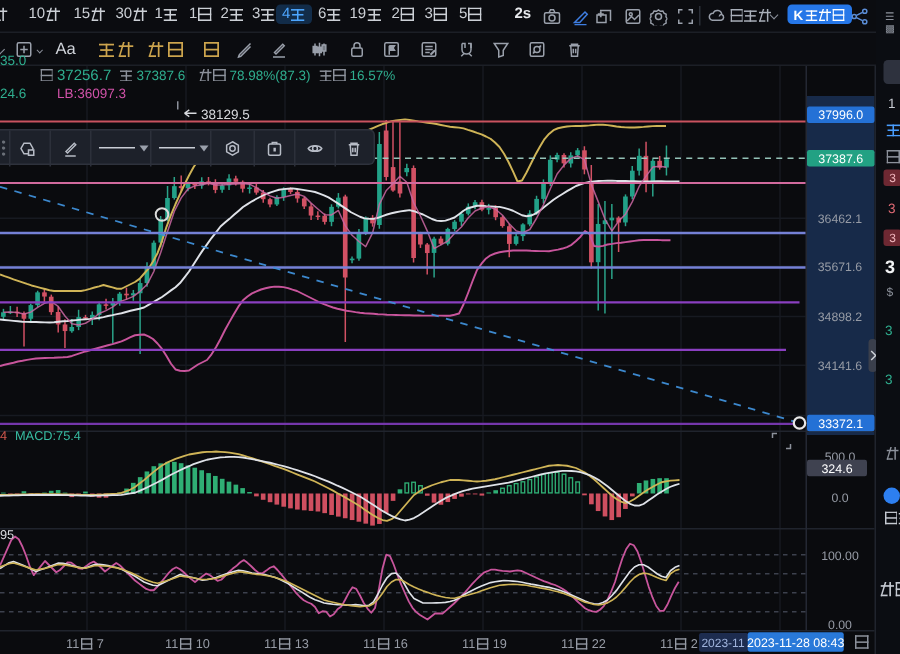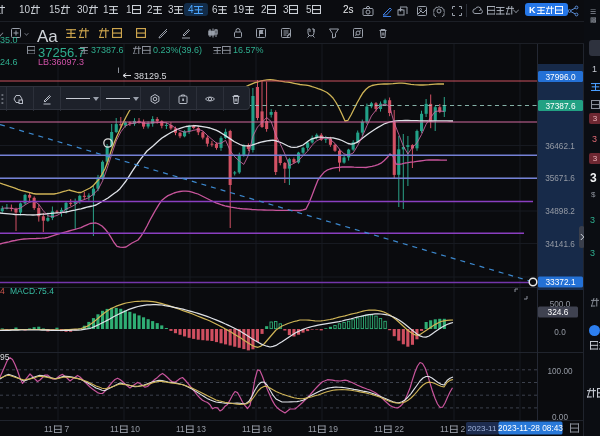--- a/index.html
+++ b/index.html
@@ -569,21 +569,21 @@
       <div style="position:absolute;left:306px;top:5px;display:flex;align-items:center">
         <span style="font-size:10px;color:#ccd0d6;line-height:9px">5</span>
         <svg width="9" height="9" viewBox="0 0 9 9" style="display:block;margin:0 0.6px;flex:none" fill="#ccd0d6">
           <rect x="0" y="0" width="9" height="1.0350000000000001"></rect>
           <rect x="0" y="7.965" width="9" height="1.0350000000000001"></rect>
           <rect x="0" y="0" width="1.0350000000000001" height="9"></rect>
           <rect x="7.965" y="0" width="1.0350000000000001" height="9"></rect>
           <rect x="0" y="4.05" width="9" height="1.0350000000000001"></rect>
         </svg>
       </div>
-      <div style="position:absolute;left:343px;top:4px;font-size:10px;font-weight:normal;color:#e8eaed">2s</div>
+      <div style="position:absolute;left:343px;top:4px;font-size:10px;font-weight:bold;color:#e8eaed">2s</div>
       <svg width="12" height="12" viewBox="0 0 12 12" style="position:absolute;left:362px;top:5px" fill="none" stroke="#9aa0ab" stroke-width="1">
         <rect x="1" y="3.5" width="10" height="7" rx="1"></rect>
         <circle cx="6" cy="7" r="2"></circle>
         <path d="M4 3.5 L5 1.5 h2 l1 2"></path>
       </svg>
       <svg width="12" height="12" viewBox="0 0 12 12" style="position:absolute;left:381px;top:5px" fill="none" stroke="#9aa0ab" stroke-width="1">
         <path d="M2 10 L9 3 l1.5 1.5 L5.5 10 Z" stroke="#3e7de0"></path>
         <path d="M2 11.5 h8" stroke="#3e7de0"></path>
       </svg>
       <svg width="12" height="12" viewBox="0 0 12 12" style="position:absolute;left:397px;top:5px" fill="none" stroke="#9aa0ab" stroke-width="1">
@@ -659,21 +659,21 @@
         <path d="M4 5.3 L8 3.2 M4 6.7 L8 8.8"></path>
       </svg>
     </div>
 <div style="position:absolute;left:0;top:22px;width:584px;height:21.5px;background:#0b0c10;border-bottom:1px solid #1c1f26">
       <div style="position:absolute;left:-3px;top:8px;width:6px;height:6px;border:1px solid #8c919b;border-top:none;border-left:none;transform:rotate(45deg) scale(.8)"></div>
       <svg width="12" height="12" viewBox="0 0 12 12" style="position:absolute;left:10px;top:5px" fill="none" stroke="#9aa0ab" stroke-width="1">
         <rect x="1.5" y="1.5" width="9" height="9" rx="1"></rect>
         <path d="M6 3.5 v5 M3.5 6 h5"></path>
       </svg>
       <div style="position:absolute;left:24px;top:9px;width:5px;height:5px;border-right:1px solid #8c919b;border-bottom:1px solid #8c919b;transform:rotate(45deg) scale(.6)"></div>
-      <div style="position:absolute;left:37px;top:4.5px;font-size:17px;color:#d0d4da">Aa</div>
+      <div style="position:absolute;left:37px;top:4.5px;font-size:11px;color:#d0d4da">Aa</div>
       <div style="position:absolute;left:65px;top:6px;display:flex;gap:2px">
         <svg width="10" height="10" viewBox="0 0 10 10" style="display:block;margin:0 0.6px;flex:none" fill="#cda54e">
           <rect x="0" y="1.1500000000000001" width="10" height="1.1500000000000001"></rect>
           <rect x="0.8" y="4.8" width="8.4" height="1.1500000000000001"></rect>
           <rect x="0" y="8.85" width="10" height="1.1500000000000001"></rect>
           <rect x="4.425" y="1.1500000000000001" width="1.1500000000000001" height="8.85"></rect>
         </svg>
         <svg width="10" height="10" viewBox="0 0 10 10" style="display:block;margin:0 0.6px;flex:none" fill="#cda54e">
           <rect x="0" y="2.2" width="10" height="1.1500000000000001"></rect>
           <rect x="6.2" y="0" width="1.1500000000000001" height="10"></rect>
@@ -753,21 +753,21 @@
 <div style="position:absolute;left:0px;top:35px;font-size:9px;color:#2fae8f">35.0&nbsp;</div>
     <div style="position:absolute;left:26px;top:45.5px;display:flex">
       <svg width="8.5" height="8.5" viewBox="0 0 8.5 8.5" style="display:block;margin:0 0.6px;flex:none" fill="#8c919b">
         <rect x="0" y="0" width="8.5" height="0.9775"></rect>
         <rect x="0" y="7.5225" width="8.5" height="0.9775"></rect>
         <rect x="0" y="0" width="0.9775" height="8.5"></rect>
         <rect x="7.5225" y="0" width="0.9775" height="8.5"></rect>
         <rect x="0" y="3.825" width="8.5" height="0.9775"></rect>
       </svg>
     </div>
-    <div style="position:absolute;left:38px;top:45px;font-size:13px;color:#2fae8f">37256.7</div>
+    <div style="position:absolute;left:38px;top:45px;font-size:10px;color:#2fae8f">37256.7</div>
     <div style="position:absolute;left:79px;top:45.5px;display:flex">
       <svg width="8.5" height="8.5" viewBox="0 0 8.5 8.5" style="display:block;margin:0 0.6px;flex:none" fill="#8c919b">
         <rect x="0" y="0.9775" width="8.5" height="0.9775"></rect>
         <rect x="0.68" y="4.08" width="7.14" height="0.9775"></rect>
         <rect x="0" y="7.5225" width="8.5" height="0.9775"></rect>
         <rect x="3.76125" y="0.9775" width="0.9775" height="7.5225"></rect>
       </svg>
     </div>
     <div style="position:absolute;left:91px;top:45px;font-size:9px;color:#2fae8f">37387.6</div>
     <div style="position:absolute;left:132px;top:45.5px;display:flex">
@@ -778,21 +778,21 @@
         <rect x="0" y="7.5225" width="4.25" height="0.9775"></rect>
       </svg>
       <svg width="8.5" height="8.5" viewBox="0 0 8.5 8.5" style="display:block;margin:0 0.6px;flex:none" fill="#8c919b">
         <rect x="0" y="0" width="8.5" height="0.9775"></rect>
         <rect x="0" y="7.5225" width="8.5" height="0.9775"></rect>
         <rect x="0" y="0" width="0.9775" height="8.5"></rect>
         <rect x="7.5225" y="0" width="0.9775" height="8.5"></rect>
         <rect x="0" y="3.825" width="8.5" height="0.9775"></rect>
       </svg>
     </div>
-    <div style="position:absolute;left:153px;top:45px;font-size:9px;color:#2fae8f">0.23%(39.6)</div>
+    <div style="position:absolute;left:153px;top:45px;font-size:9px;color:#2fae8f">78.98%(87.3)</div>
     <div style="position:absolute;left:212px;top:45.5px;display:flex">
       <svg width="8.5" height="8.5" viewBox="0 0 8.5 8.5" style="display:block;margin:0 0.6px;flex:none" fill="#8c919b">
         <rect x="0" y="0.9775" width="8.5" height="0.9775"></rect>
         <rect x="0.68" y="4.08" width="7.14" height="0.9775"></rect>
         <rect x="0" y="7.5225" width="8.5" height="0.9775"></rect>
         <rect x="3.76125" y="0.9775" width="0.9775" height="7.5225"></rect>
       </svg>
       <svg width="8.5" height="8.5" viewBox="0 0 8.5 8.5" style="display:block;margin:0 0.6px;flex:none" fill="#8c919b">
         <rect x="0" y="0" width="8.5" height="0.9775"></rect>
         <rect x="0" y="7.5225" width="8.5" height="0.9775"></rect>

